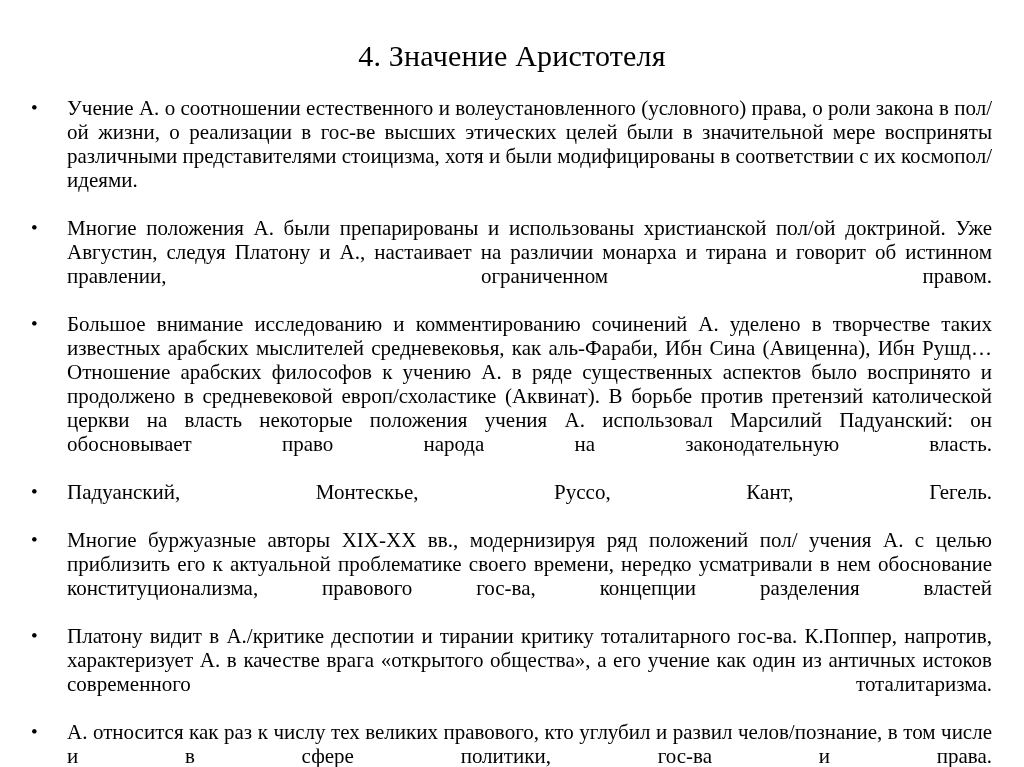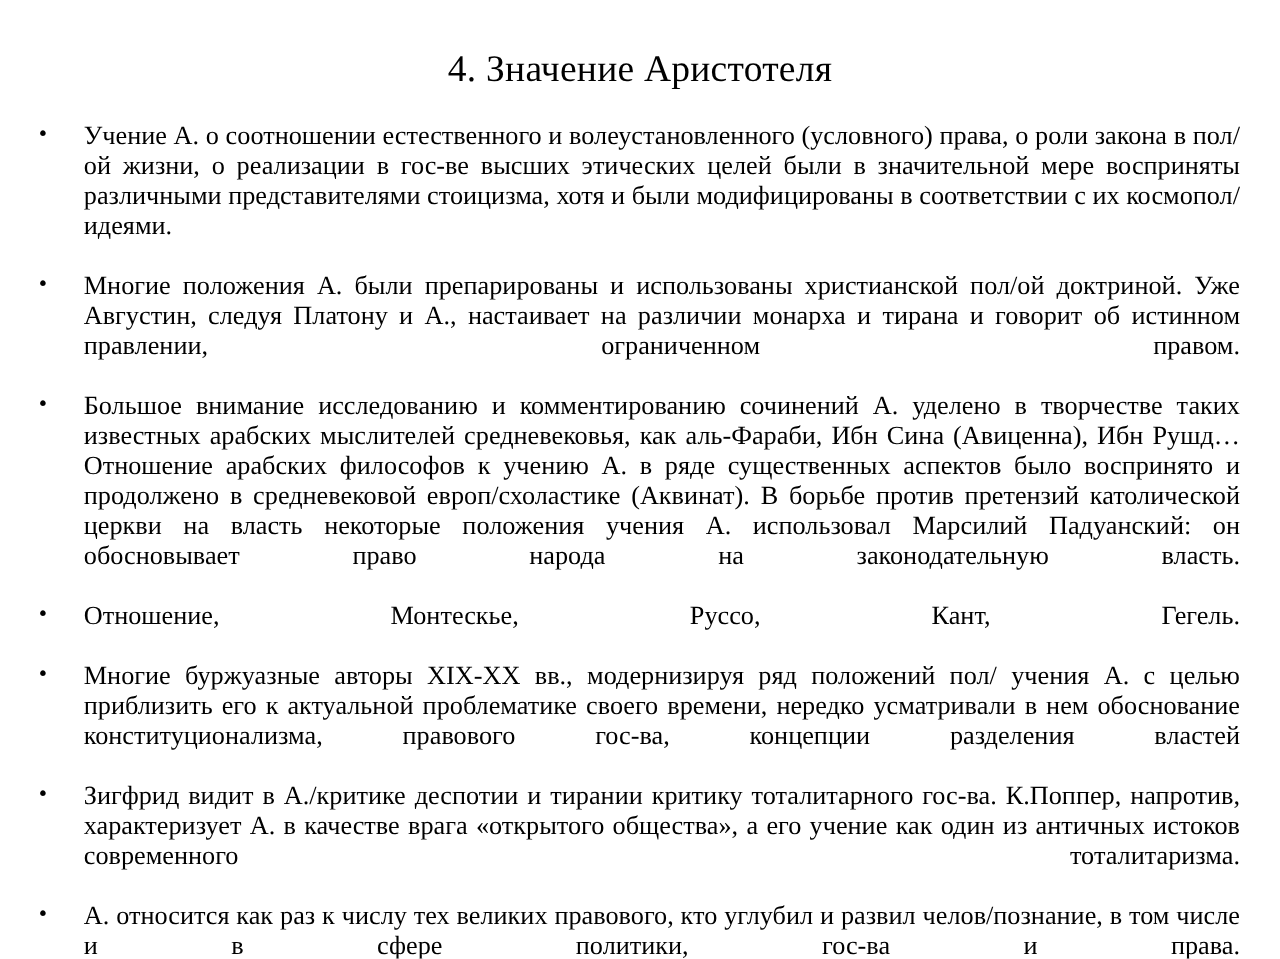--- a/index.html
+++ b/index.html
@@ -85,31 +85,31 @@
       <span class="bullet-text">Многие положения А. были препарированы и использованы христианской пол/ой доктриной. Уже Августин, следуя Платону и А., настаивает на различии монарха и тирана и говорит об истинном правлении, ограниченном правом.</span>
     </div>
 
     <div class="bullet-row">
       <span class="bullet-marker">•</span>
       <span class="bullet-text">Большое внимание исследованию и комментированию сочинений А. уделено в творчестве таких известных арабских мыслителей средневековья, как аль-Фараби, Ибн Сина (Авиценна), Ибн Рушд… Отношение арабских философов к учению А. в ряде существенных аспектов было воспринято и продолжено в средневековой европ/схоластике (Аквинат). В борьбе против претензий католической церкви на власть некоторые положения учения А. использовал Марсилий Падуанский: он обосновывает право народа на законодательную власть.</span>
     </div>
 
     <div class="bullet-row">
       <span class="bullet-marker">•</span>
-      <span class="bullet-text">Отношение, Монтескье, Руссо, Кант, Гегель.</span>
+      <span class="bullet-text">Падуанский, Монтескье, Руссо, Кант, Гегель.</span>
     </div>
 
     <div class="bullet-row">
       <span class="bullet-marker">•</span>
       <span class="bullet-text">Многие буржуазные авторы XIX-XX вв., модернизируя ряд положений пол/ учения А. с целью приблизить его к актуальной проблематике своего времени, нередко усматривали в нем обоснование конституционализма, правового гос-ва, концепции разделения властей</span>
     </div>
 
     <div class="bullet-row">
       <span class="bullet-marker">•</span>
-      <span class="bullet-text">Зигфрид видит в А./критике деспотии и тирании критику тоталитарного гос-ва. К.Поппер, напротив, характеризует А. в качестве врага «открытого общества», а его учение как один из античных истоков современного тоталитаризма.</span>
+      <span class="bullet-text">Платону видит в А./критике деспотии и тирании критику тоталитарного гос-ва. К.Поппер, напротив, характеризует А. в качестве врага «открытого общества», а его учение как один из античных истоков современного тоталитаризма.</span>
     </div>
 
     <div class="bullet-row">
       <span class="bullet-marker">•</span>
       <span class="bullet-text">А. относится как раз к числу тех великих правового, кто углубил и развил челов/познание, в том числе и в сфере политики, гос-ва и права.</span>
     </div>
 
   </div>
 </div>
 

